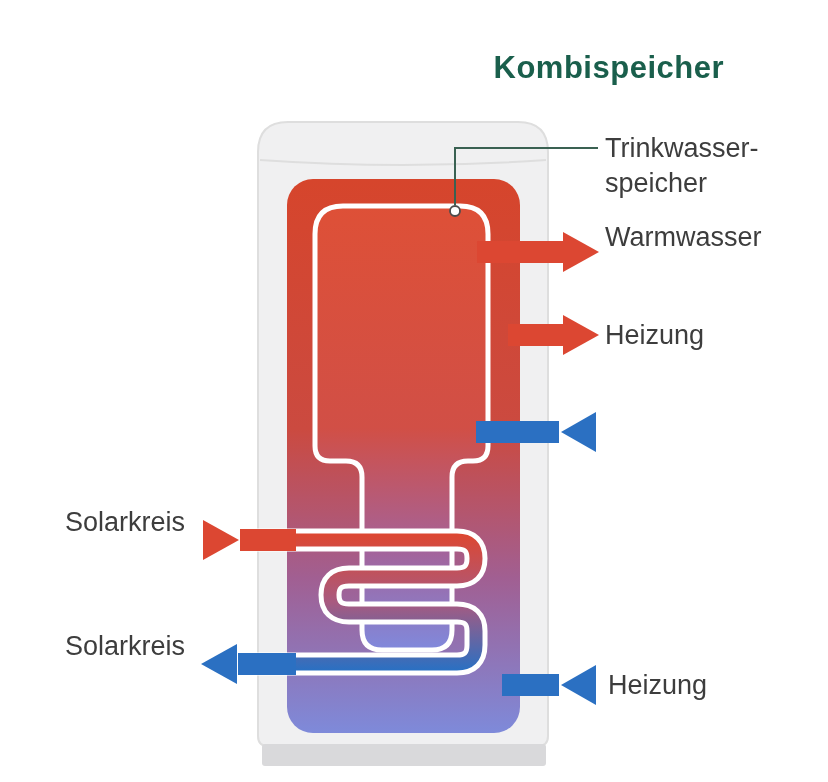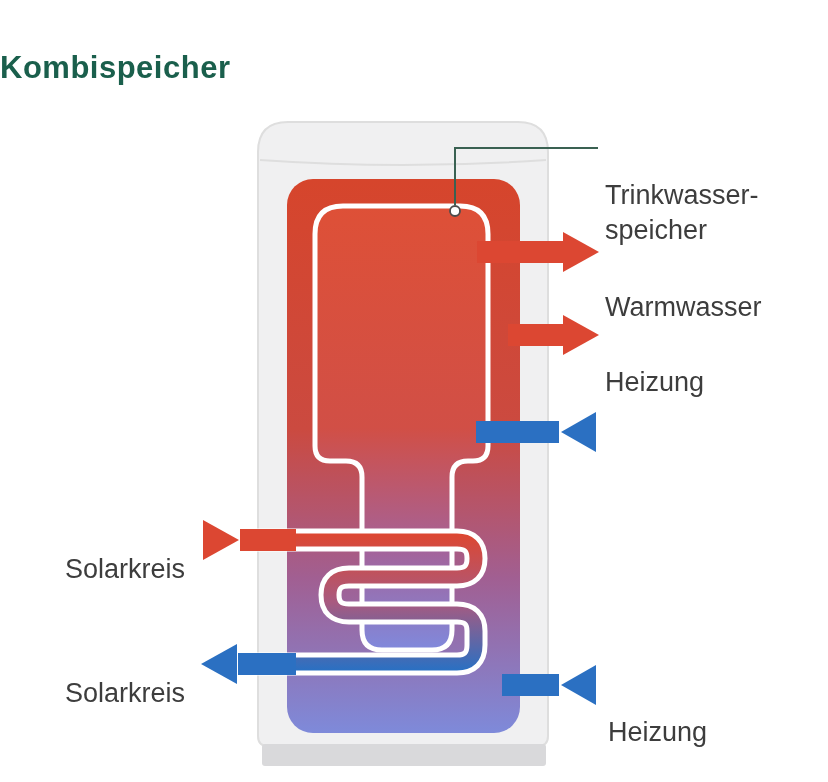--- a/index.html
+++ b/index.html
@@ -2,33 +2,32 @@
 <html style="--title-green: #1a5f4c; --label-dark: #3d3d3d; --hot-red: #dc4732; --cold-blue: #2b70c2; --shell-fill: #f0f0f1; --shell-border: #dedede; --base-fill: #d9d9db; --grad-top: #d6452c; --grad-mid1: #cb4a40; --grad-mid2: #a15f92; --grad-bottom: #7e8ada; --inner-top: #de5037; --inner-mid1: #d14f46; --inner-mid2: #a3639b; --inner-bottom: #8089dc; --coil-mid: #a85a80; --callout-line: #3a6152;"><head>
 <meta charset="utf-8">
 <style>
   html,body { margin:0; padding:0; background:#ffffff; }
   .stage {
     position:relative; width:828px; height:782px; background:#ffffff;
     font-family:"Liberation Sans", sans-serif; overflow:hidden;
   }
   .stage svg { position:absolute; left:0; top:0; }
   .title {
-    position:absolute; left:0; top:50px; width:724px; text-align:left;
+    position:absolute; left:0; top:50px; width:724px; text-align:right;
     font-size:31px; font-weight:700; letter-spacing:0.5px;
     color:var(--title-green,#1a5f4c);
   }
   .lbl {
     position:absolute; font-size:27px; line-height:35px; white-space:nowrap;
     color:var(--label-dark,#3d3d3d);
-    margin-top:47px;
   }
   .lbl span { display:block; }
   .lbl.right { text-align:center; }
   #lbl-callout        { left:605px; top:131px; }
-  #lbl-warmwasser     { left:605px; top:243px;text-align:right; }
+  #lbl-warmwasser     { left:605px; top:220px;text-align:right; }
   #lbl-heizung-top    { left:605px; top:318px; }
   #lbl-trinkwasser    { left:605px; top:415px; }
   #lbl-solar-ruecklauf{ right:643px; top:505px; }
   #lbl-solar-vorlauf  { right:643px; top:629px; }
   #lbl-heizung-bottom { left:608px; top:668px; }
 </style>
 </head>
 <body>
 
 <div class="stage">

